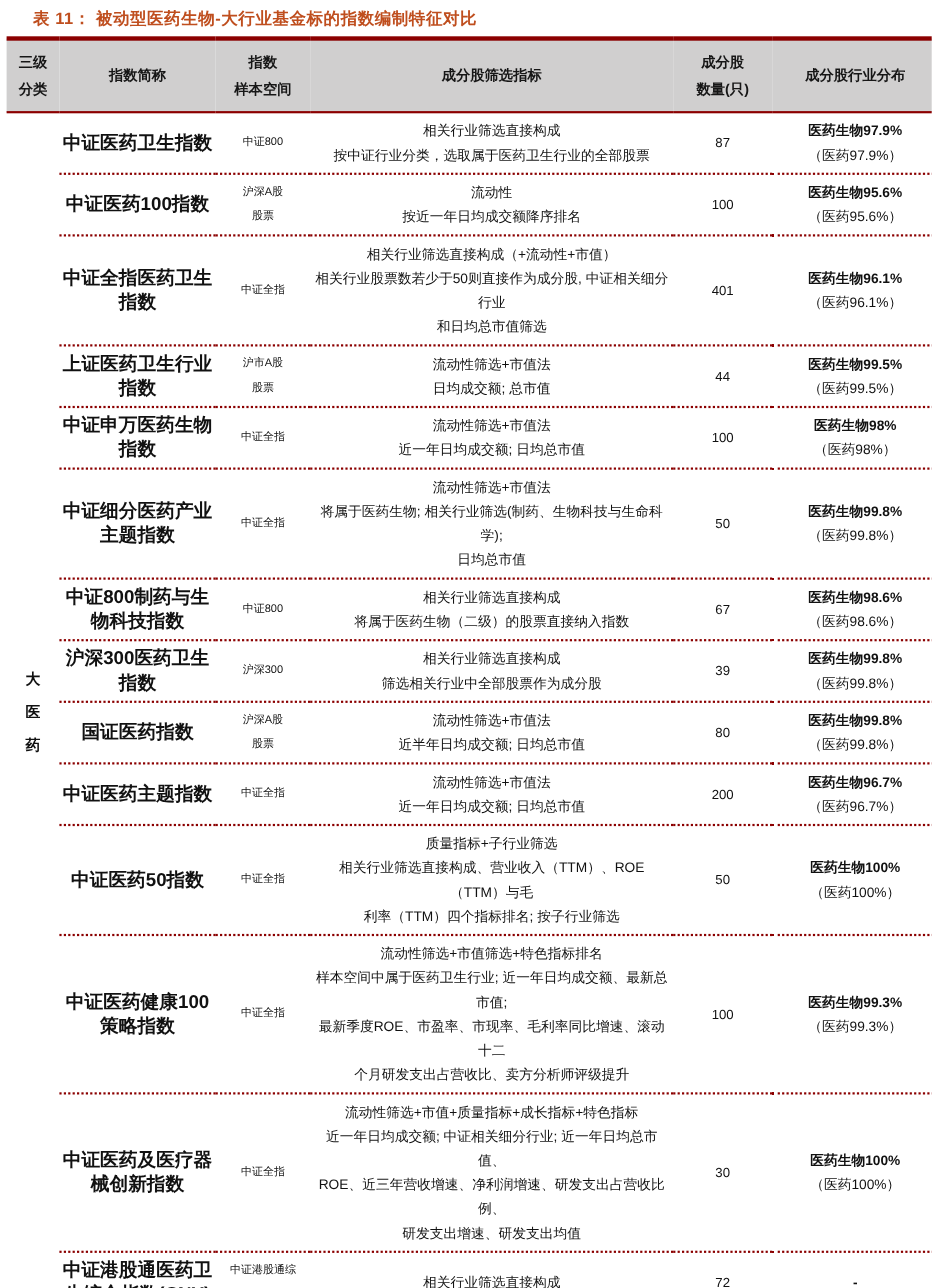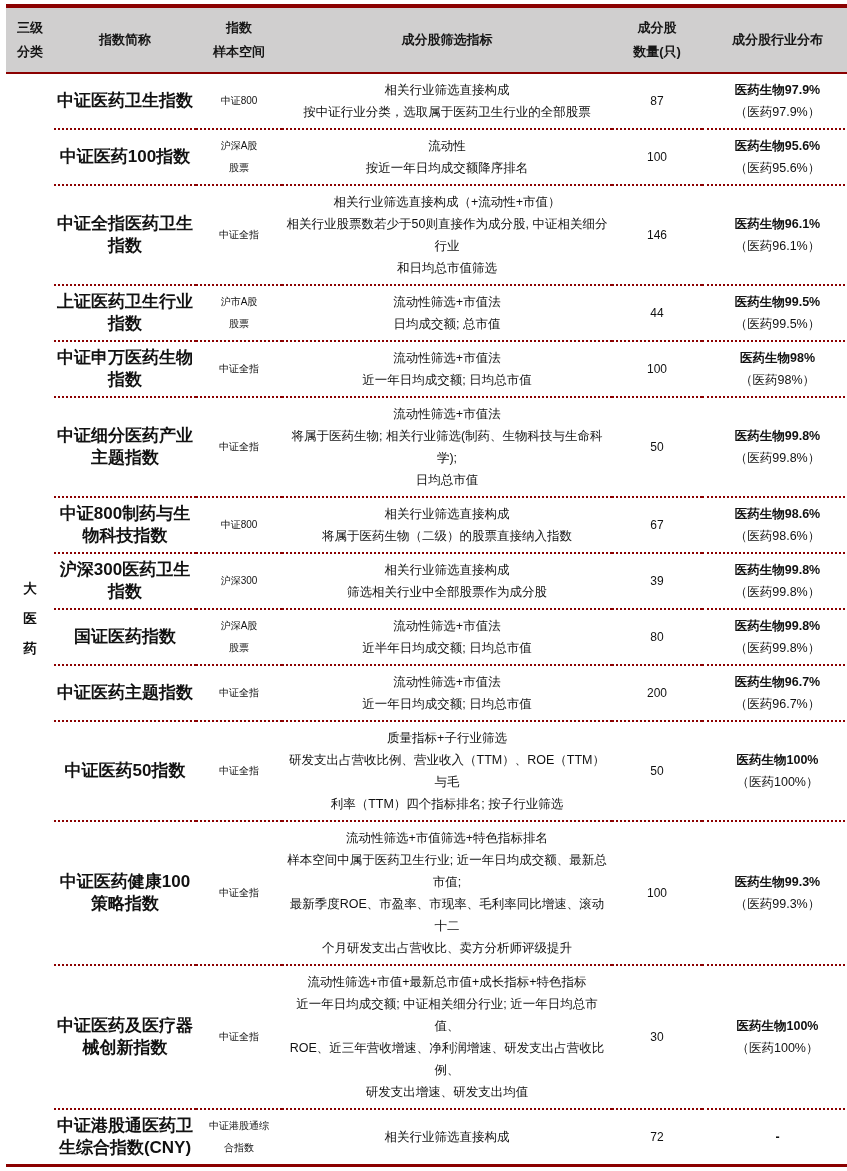--- a/index.html
+++ b/index.html
@@ -66,20 +66,21 @@
   col.c-sample{ width: 86px; }
   col.c-crit  { width: 330px; }
   col.c-count { width: 90px; }
   col.c-dist  { width: 151px; }
 </style>
 </head>
 <body>
 
 <div class="page">
 
+  <div class="report-title">表 11： 被动型医药生物-大行业基金标的指数编制特征对比</div>
 
   <table class="idx-table">
     <colgroup>
       <col class="c-group">
         <col class="c-name">
         <col class="c-sample">
       <col class="c-crit">
         <col class="c-count">
         <col class="c-dist">
     </colgroup>
@@ -113,21 +114,21 @@
 股票</td>
           <td class="crit"><div class="crit-title">流动性</div><div class="crit-line">按近一年日均成交额降序排名</div></td>
           <td class="count">100</td>
           <td class="dist"><div class="dist-main">医药生物95.6%</div><div class="dist-sub">（医药95.6%）</div></td>
         </tr>
         <tr>
           <td class="name">中证全指医药卫生
 指数</td>
           <td class="sample">中证全指</td>
           <td class="crit"><div class="crit-title">相关行业筛选直接构成（+流动性+市值）</div><div class="crit-line">相关行业股票数若少于50则直接作为成分股, 中证相关细分行业</div><div class="crit-line">和日均总市值筛选</div></td>
-          <td class="count">146</td>
+          <td class="count">401</td>
           <td class="dist"><div class="dist-main">医药生物96.1%</div><div class="dist-sub">（医药96.1%）</div></td>
         </tr>
         <tr>
           <td class="name">上证医药卫生行业
 指数</td>
           <td class="sample">沪市A股
 股票</td>
           <td class="crit"><div class="crit-title">流动性筛选+市值法</div><div class="crit-line">日均成交额; 总市值</div></td>
           <td class="count">44</td>
           <td class="dist"><div class="dist-main">医药生物99.5%</div><div class="dist-sub">（医药99.5%）</div></td>
@@ -175,37 +176,37 @@
         <tr>
           <td class="name">中证医药主题指数</td>
           <td class="sample">中证全指</td>
           <td class="crit"><div class="crit-title">流动性筛选+市值法</div><div class="crit-line">近一年日均成交额; 日均总市值</div></td>
           <td class="count">200</td>
           <td class="dist"><div class="dist-main">医药生物96.7%</div><div class="dist-sub">（医药96.7%）</div></td>
         </tr>
         <tr>
           <td class="name">中证医药50指数</td>
           <td class="sample">中证全指</td>
-          <td class="crit"><div class="crit-title">质量指标+子行业筛选</div><div class="crit-line">研发支出占营收比例、营业收入（TTM）、ROE（TTM）与毛</div><div class="crit-line">利率（TTM）四个指标排名; 按子行业筛选</div></td>
+          <td class="crit"><div class="crit-title">质量指标+子行业筛选</div><div class="crit-line">相关行业筛选直接构成、营业收入（TTM）、ROE（TTM）与毛</div><div class="crit-line">利率（TTM）四个指标排名; 按子行业筛选</div></td>
           <td class="count">50</td>
           <td class="dist"><div class="dist-main">医药生物100%</div><div class="dist-sub">（医药100%）</div></td>
         </tr>
         <tr>
           <td class="name">中证医药健康100
 策略指数</td>
           <td class="sample">中证全指</td>
           <td class="crit"><div class="crit-title">流动性筛选+市值筛选+特色指标排名</div><div class="crit-line">样本空间中属于医药卫生行业; 近一年日均成交额、最新总市值;</div><div class="crit-line">最新季度ROE、市盈率、市现率、毛利率同比增速、滚动十二</div><div class="crit-line">个月研发支出占营收比、卖方分析师评级提升</div></td>
           <td class="count">100</td>
           <td class="dist"><div class="dist-main">医药生物99.3%</div><div class="dist-sub">（医药99.3%）</div></td>
         </tr>
         <tr>
           <td class="name">中证医药及医疗器
 械创新指数</td>
           <td class="sample">中证全指</td>
-          <td class="crit"><div class="crit-title">流动性筛选+市值+最新总市值+成长指标+特色指标</div><div class="crit-line">近一年日均成交额; 中证相关细分行业; 近一年日均总市值、</div><div class="crit-line">ROE、近三年营收增速、净利润增速、研发支出占营收比例、</div><div class="crit-line">研发支出增速、研发支出均值</div></td>
+          <td class="crit"><div class="crit-title">流动性筛选+市值+质量指标+成长指标+特色指标</div><div class="crit-line">近一年日均成交额; 中证相关细分行业; 近一年日均总市值、</div><div class="crit-line">ROE、近三年营收增速、净利润增速、研发支出占营收比例、</div><div class="crit-line">研发支出增速、研发支出均值</div></td>
           <td class="count">30</td>
           <td class="dist"><div class="dist-main">医药生物100%</div><div class="dist-sub">（医药100%）</div></td>
         </tr>
         <tr>
           <td class="name">中证港股通医药卫
 生综合指数(CNY)</td>
           <td class="sample">中证港股通综
 合指数</td>
           <td class="crit"><div class="crit-title">相关行业筛选直接构成</div></td>
           <td class="count">72</td>

